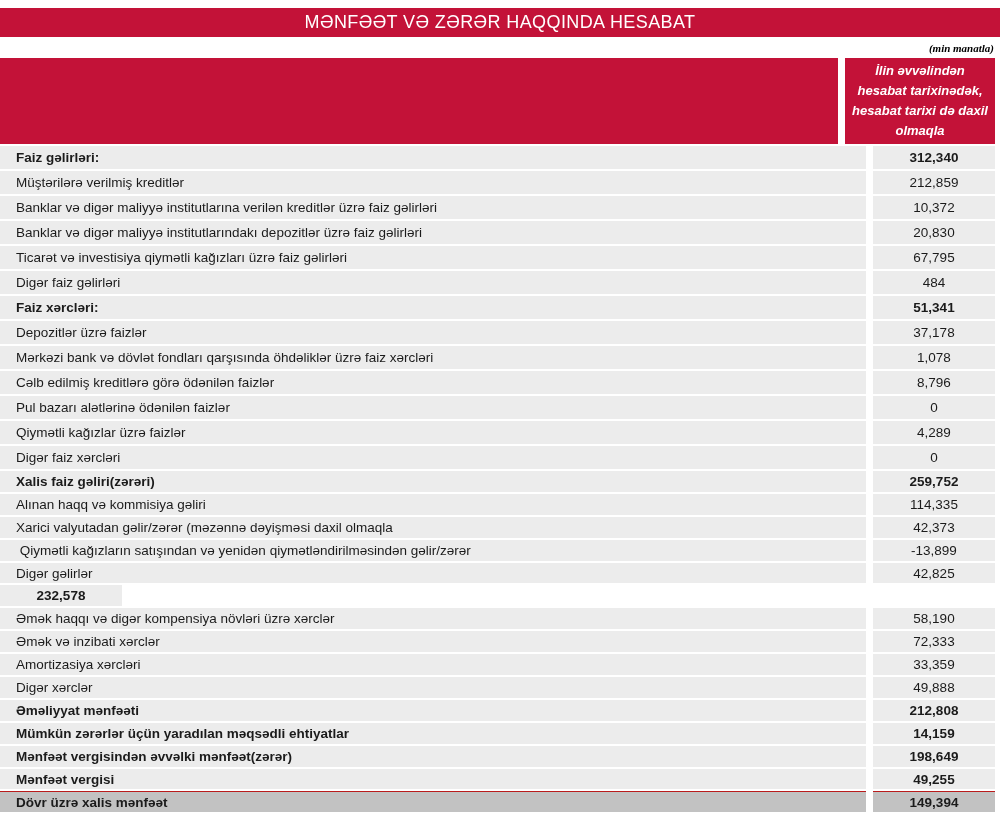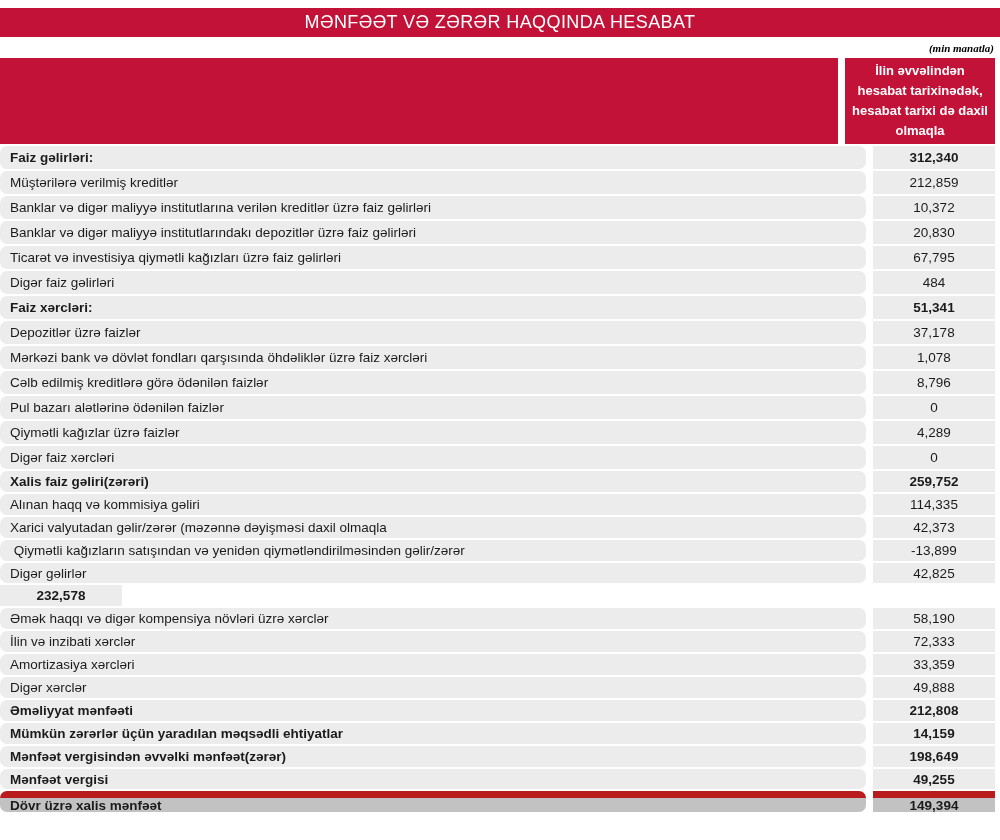--- a/index.html
+++ b/index.html
@@ -37,53 +37,53 @@
     font-style: italic;
     font-weight: bold;
     font-size: 11px;
     color: #000000;
   }
   .tbl { padding-right: 5px; }
   .hdr {
     display: flex; gap: 7px;
     height: 86px;
     margin-bottom: 2px;
+    font-style: italic;
   }
   .hdr .hl { flex: 1; background: var(--accent); }
   .hdr .hv {
     width: 150px;
     background: var(--accent);
     color: #ffffff;
     font-weight: bold;
     font-size: 13px;
     line-height: 1.55;
     text-align: center;
     display: flex; align-items: center; justify-content: center;
     white-space: pre-line;
   }
   .row { display: flex; gap: 7px; margin-bottom: 2px; }
   .row .cell { background: var(--rowbg); }
   .row .label {
     flex: 1;
-    padding-left: 10px;
+    padding-left: 16px;
     display: flex; align-items: center;
     font-size: 13.5px;
     white-space: pre;
     overflow: hidden;
-    border-radius: 7px;
   }
   .row .value {
     width: 122px;
     display: flex; align-items: center; justify-content: center;
     font-size: 13.5px;
   }
   .ra .cell { height: 23px; }
   .rb .cell { height: 20.9px; }
   .bold .cell { font-weight: bold; }
-  .total .cell { background: var(--totalbg); border-top: 7px solid #b91c1c; }
+  .total .cell { background: var(--totalbg); border-top: 1px solid #b91c1c; }
 </style>
 </head>
 <body>
 
 <div class="title-bar">
   <span class="title-text">MƏNFƏƏT VƏ ZƏRƏR HAQQINDA HESABAT</span>
 </div>
 
 <div class="units-line">(min manatla)</div>
 
@@ -169,21 +169,21 @@
     <div class="cell value">42,825</div>
   </div>
       <div class="row rb bold">
     <div class="cell value">232,578</div>
   </div>
       <div class="row rb">
     <div class="cell label">Əmək haqqı və digər kompensiya növləri üzrə xərclər</div>
     <div class="cell value">58,190</div>
   </div>
       <div class="row rb">
-    <div class="cell label">İlin və inzibati xərclər</div>
+    <div class="cell label">Əmək və inzibati xərclər</div>
     <div class="cell value">72,333</div>
   </div>
       <div class="row rb">
     <div class="cell label">Amortizasiya xərcləri</div>
     <div class="cell value">33,359</div>
   </div>
       <div class="row rb">
     <div class="cell label">Digər xərclər</div>
     <div class="cell value">49,888</div>
   </div>

